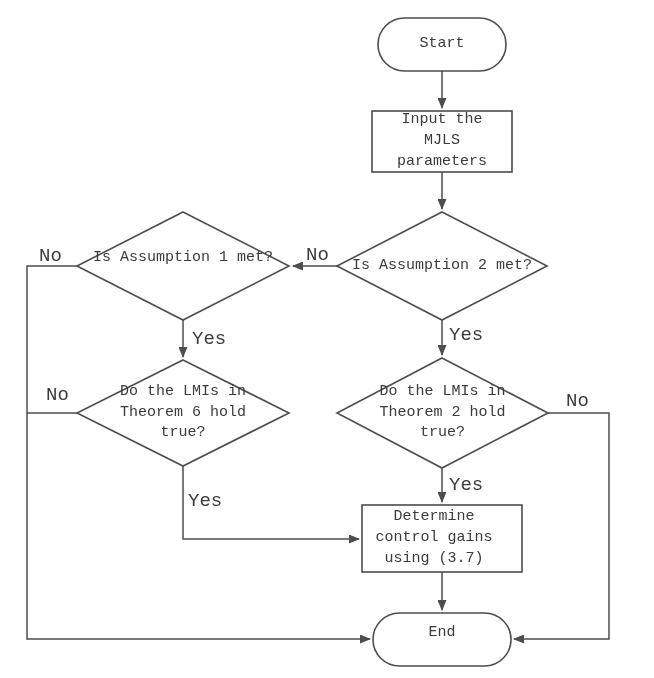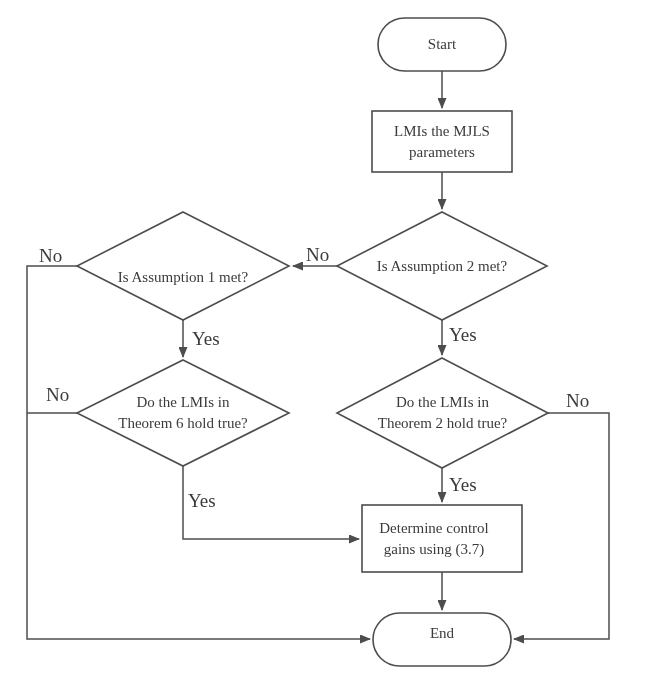--- a/index.html
+++ b/index.html
@@ -1,21 +1,21 @@
 <!DOCTYPE html>
 <html><head>
 <meta charset="utf-8">
 <style>
   html, body { margin: 0; padding: 0; background: #ffffff; }
   #canvas {
     position: relative;
     width: 654px;
     height: 678px;
     background: #ffffff;
-    font-family: Liberation Serif, serif;
+    font-family: Liberation Mono, monospace;
     color: #3b3b3b;
     overflow: hidden;
   }
   #diagram-svg { position: absolute; left: 0; top: 0; }
   .node-label {
     position: absolute;
     display: flex;
     align-items: center;
     justify-content: center;
     text-align: center;
@@ -67,28 +67,28 @@
       <rect x="362" y="505" width="160" height="67"></rect>
       <rect x="373" y="613" width="138" height="53" rx="26.5" ry="26.5"></rect>
     </g>
   </svg>
 
   <div class="node-label" style="left:378px; top:18px; width:128px; height:53px;">
     <span>Start</span>
   </div>
 
   <div class="node-label" style="left:372px; top:111px; width:140px; height:61px;">
-    <span style="width:122px;">LMIs the MJLS parameters</span>
+    <span style="width:122px;">Input the MJLS parameters</span>
   </div>
 
   <div class="node-label" style="left:337px; top:212px; width:210px; height:108px;">
     <span>Is Assumption 2 met?</span>
   </div>
 
-  <div class="node-label" style="left:77px; top:223px; width:212px; height:108px;">
+  <div class="node-label" style="left:77px; top:204px; width:212px; height:108px;">
     <span>Is Assumption 1 met?</span>
   </div>
 
   <div class="node-label" style="left:77px; top:360px; width:212px; height:106px;">
     <span style="width:150px;">Do the LMIs in Theorem 6 hold true?</span>
   </div>
 
   <div class="node-label" style="left:337px; top:358px; width:211px; height:110px;text-align:center;">
     <span style="width:150px;">Do the LMIs in Theorem 2 hold true?</span>
   </div>

